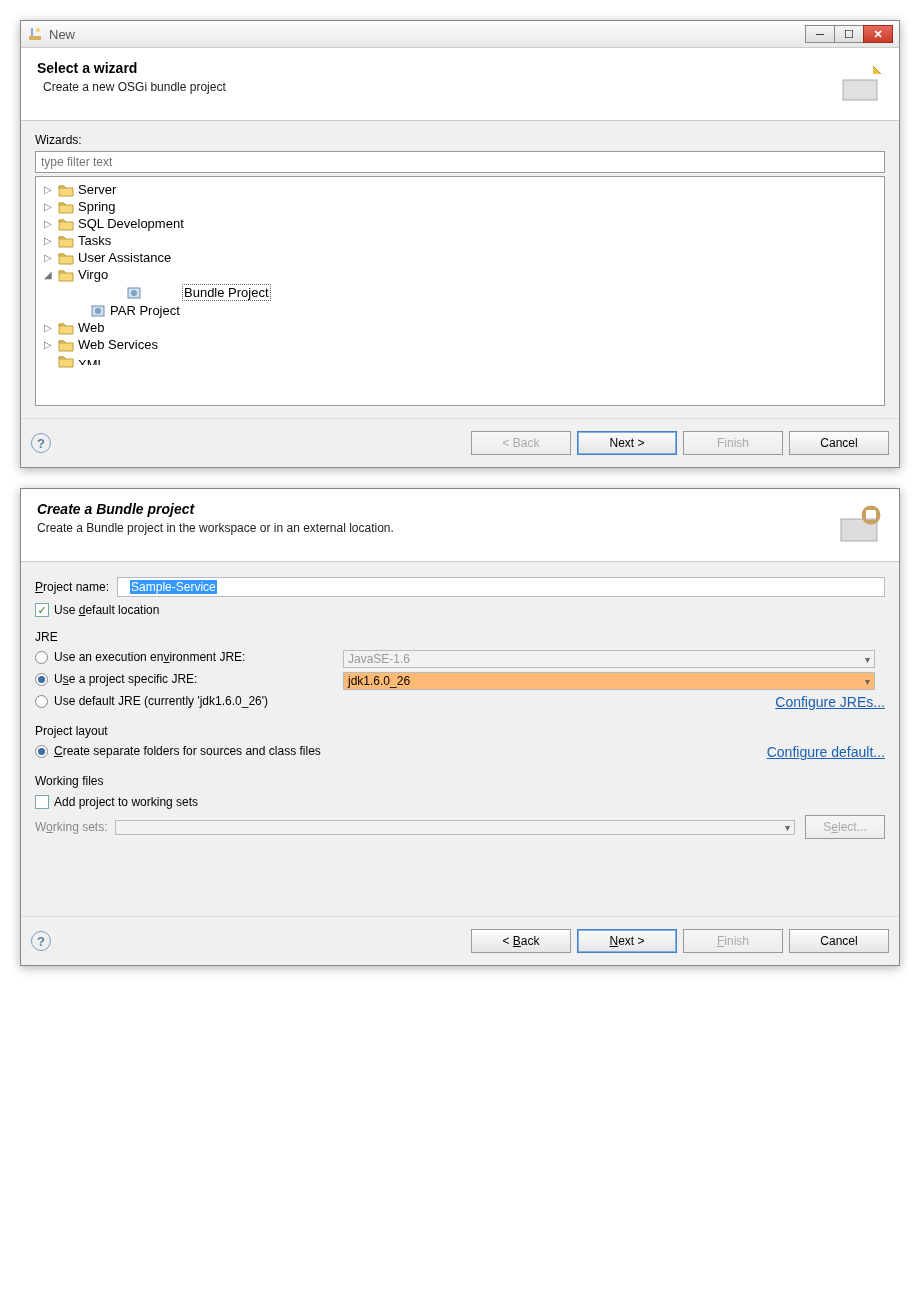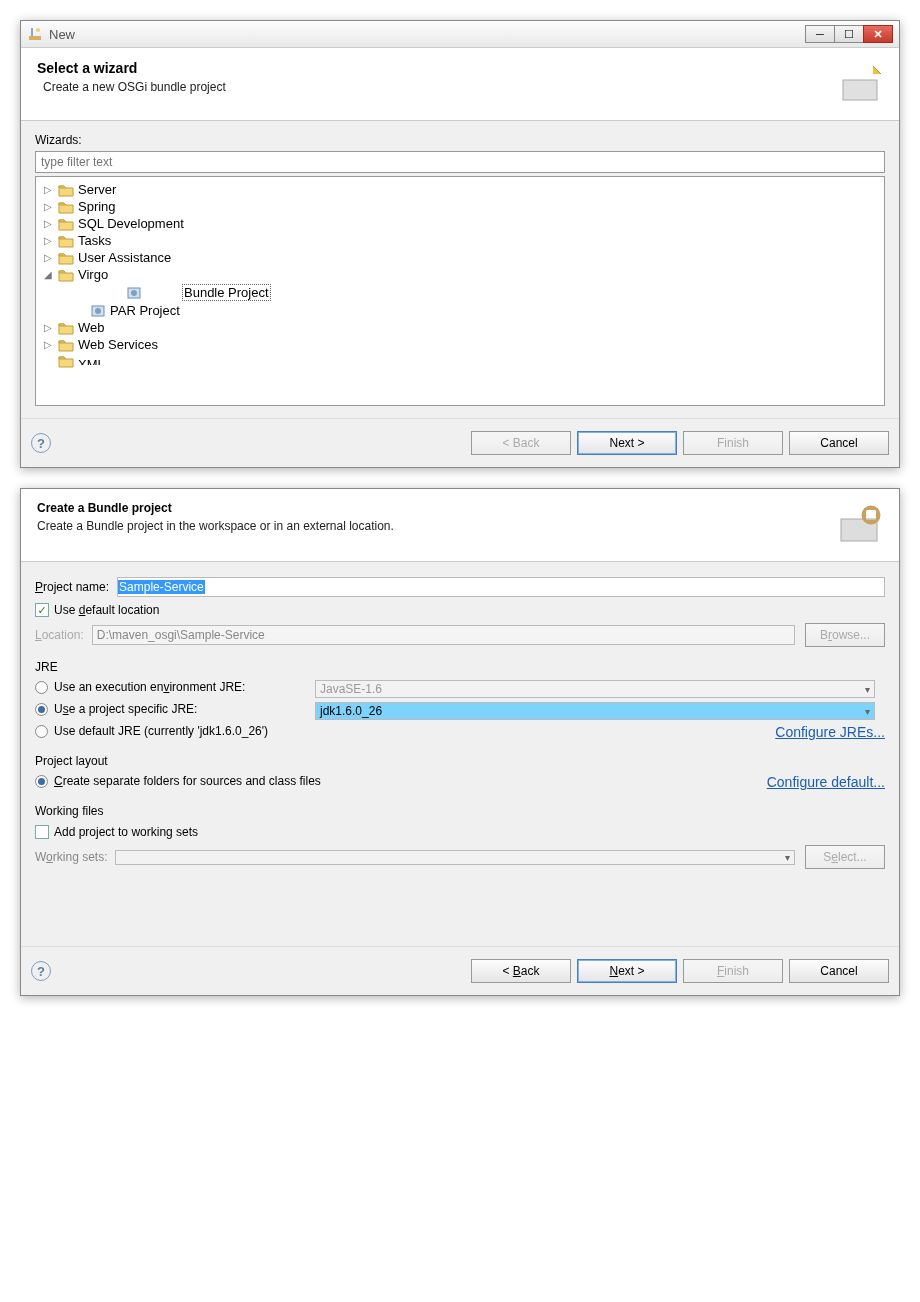--- a/index.html
+++ b/index.html
@@ -163,21 +163,21 @@
   .btn.default {
     border: 1px solid #4a80c0;
     box-shadow: inset 0 0 0 1px #7fb0e8;
   }
   .btn.disabled {
     color: #aaa;
     background: linear-gradient(to bottom,#f6f6f6,#ececec);
   }
 
   
-  .dialog2 .header h2 { font-size: 12px; }
+  .dialog2 .header h2 { font-size: 14px; font-style: italic; }
   .form-row {
     display: flex;
     align-items: center;
     padding: 3px 0;
     font-size: 12px;
   }
   .form-row .flabel {
     color: #888;
     padding-right: 8px;
   }
@@ -223,21 +223,21 @@
     font-size: 12px;
     color: #000;
     margin-top: 10px;
     margin-bottom: 2px;
   }
   .group-box {
     padding-left: 10px;
   }
   .combo {
     border: 1px solid #bbb;
-    background: #7dd3fc;
+    background: #fdba74;
     padding: 1px 4px;
     font-size: 12px;
     display: flex;
     align-items: center;
     min-width: 200px;
   }
   .combo.disabled { background: #f2f2f2; color: #999; }
   .combo .cval { flex: 1; }
   .combo .arrow { font-size: 10px; color: #666; }
   .link {
@@ -255,21 +255,21 @@
   }
   .section {
     padding: 2px 0;
   }
   .jre-row {
     display: flex;
     align-items: flex-start;
     padding: 2px 0;
   }
   .jre-row .jlabel { flex: 0 0 280px; display:flex; align-items:center; }
-  .jre-row .jmid { flex: 1; }
+  .jre-row .jmid { flex: 1; margin-left: 28px; }
   .jre-row .jright { flex: 0 0 auto; padding-left: 10px; }
 </style>
 </head>
 <body>
 
 <div class="dialog">
   <div class="titlebar">
     <span class="window-icon">
       <svg viewBox="0 0 16 16">
           <rect x="2" y="10" width="12" height="4" fill="#d8b060"></rect>
@@ -418,35 +418,30 @@
           <circle cx="34" cy="14" r="8" fill="none" stroke="#c8a060" stroke-width="3"></circle>
           <rect x="28" y="8" width="12" height="12" fill="none" stroke="#c8a060" stroke-width="2"></rect>
         </svg>
     </div>
   </div>
 
   <div class="body">
 
     <div class="form-row">
       <span class="flabel active"><span class="underline-char">P</span>roject name:</span>
-      <span style="flex:1;border:1px solid #bbb;padding:2px 0;background:#fff">
+      <span style="flex:1;border:1px solid #bbb;padding:2px 12px;background:#fff">
         <span class="proj-name-highlight">Sample-Service</span>
       </span>
     </div>
 
     <div class="form-row">
       <span class="checkbox">✓</span>
       <span>Use <span class="underline-char">d</span>efault location</span>
     </div>
 
-    <div class="form-row">
-      <span class="flabel" style="color:#aaa"><span class="underline-char">L</span>ocation:</span>
-      <input type="text" disabled="" value="D:\maven_osgi\Sample-Service" style="">
-      <div class="btn disabled" style="min-width:80px;margin-left:10px">B<span class="underline-char">r</span>owse...</div>
-    </div>
 
     <div class="group-title">JRE</div>
     <div class="group-box section">
       <div class="jre-row">
         <div class="jlabel">
           <span class="radio"></span>
           <span>Use an execution en<span class="underline-char">v</span>ironment JRE:</span>
         </div>
         <div class="jmid">
           <div class="combo disabled">

